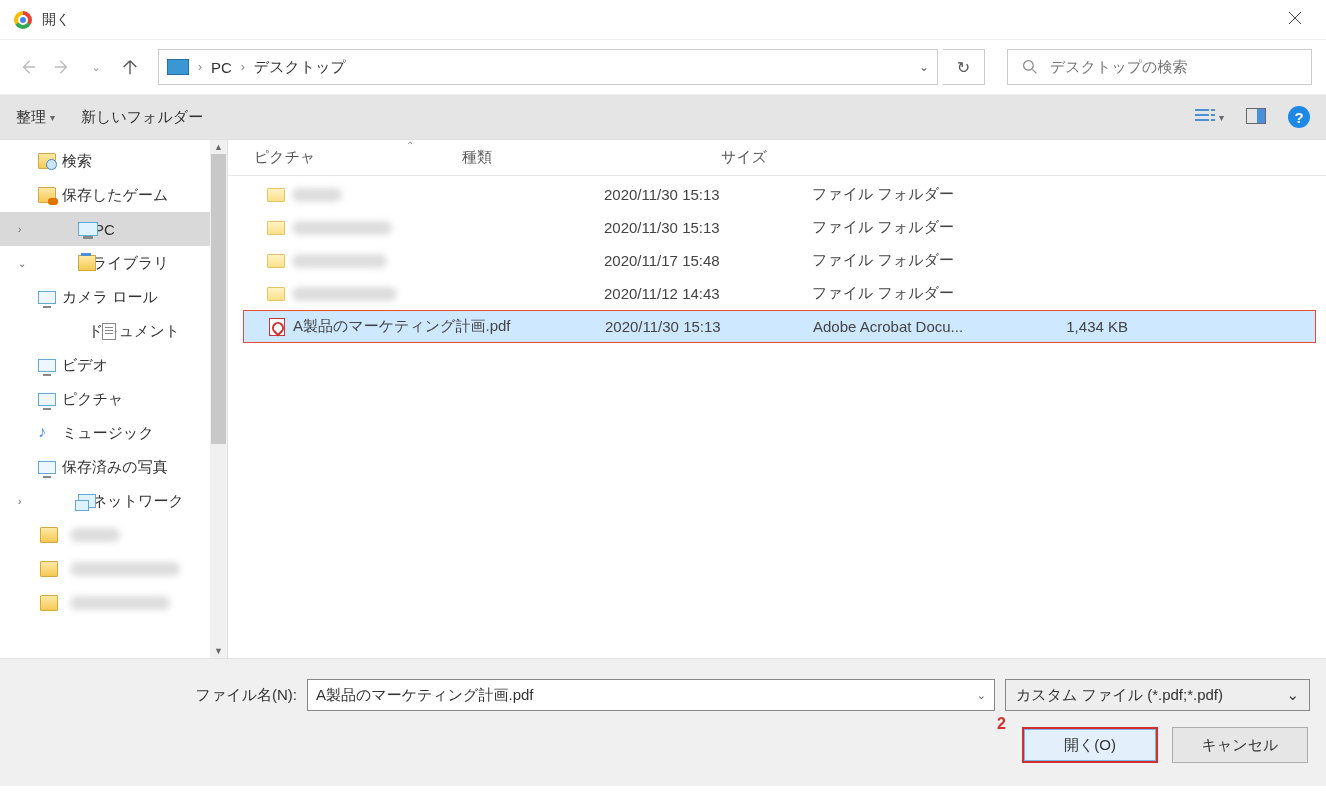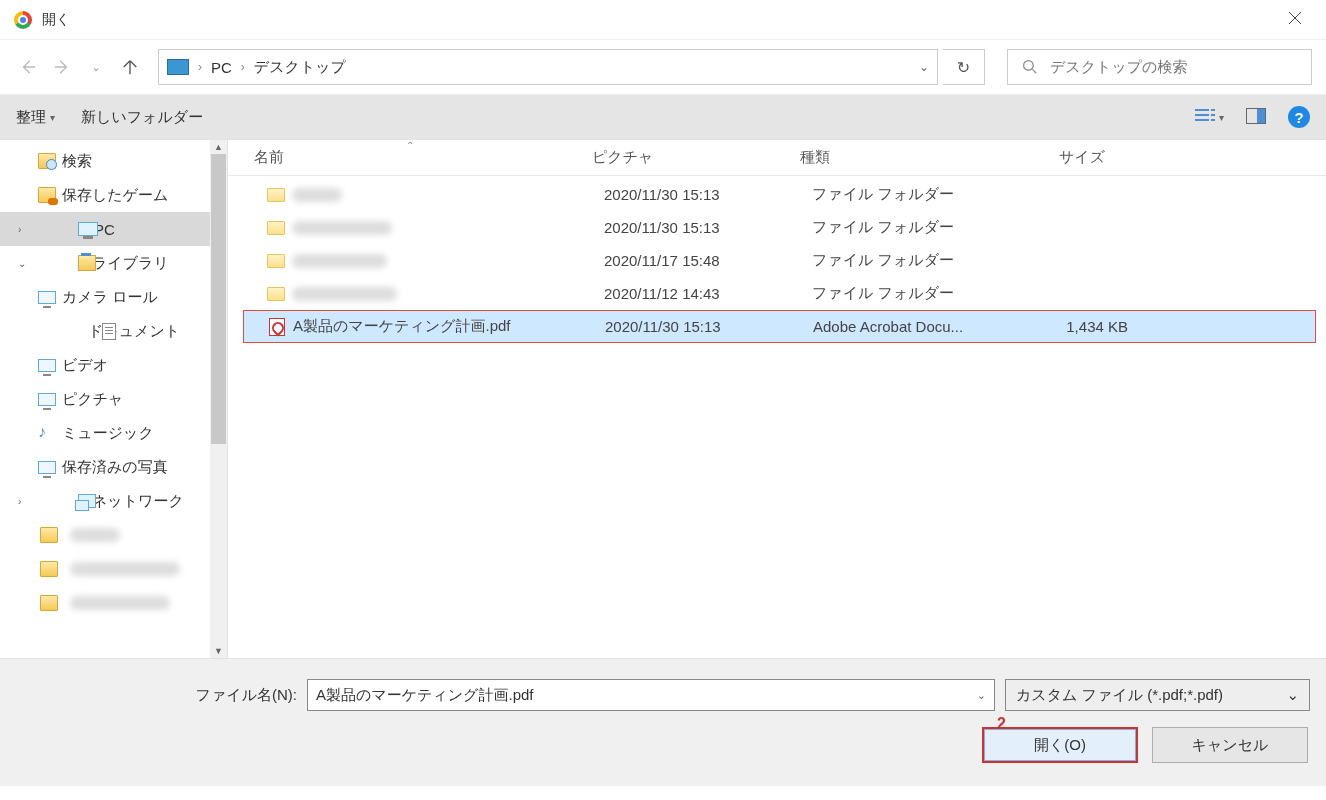--- a/index.html
+++ b/index.html
@@ -188,21 +188,21 @@
     padding:0 8px;font-size:15px;display:flex;align-items:center;
     justify-content:space-between;
   }
   .fname-input .arr{font-size:11px;color:#666;}
   .filter-input{
     width:305px;height:32px;border:1px solid #888;background:#eee;
     padding:0 10px;font-size:15px;display:flex;align-items:center;justify-content:space-between;color:#333;
   }
   .btn-row{display:flex;justify-content:flex-end;gap:14px;padding-right:2px;}
   .btn{
-    width:156px;height:36px;border:1px solid #adadad;background:#e6e6e6;
+    width:136px;height:36px;border:1px solid #adadad;background:#e6e6e6;
     display:flex;align-items:center;justify-content:center;font-size:15px;color:#333;
   }
   .btn.primary{
     background:#e3f0fb;border:2px solid #d32f2f;position:relative;
     box-shadow:inset 0 0 0 1px #7bb6e6;
   }
   .annot2{
     position:absolute;color:#d32f2f;font-weight:bold;font-size:16px;
     right:320px;top:56px;
   }
@@ -347,21 +347,20 @@
     <div class="side-scrollbar">
       <span class="arr">▲</span>
       <span class="thumb"></span>
       <span class="arr">▼</span>
     </div>
   </div>
 
   <div class="filelist">
     <span class="sort-arrow">⌃</span>
     <div class="fl-header">
-      <div class="col col-name">名前</div>
       <div class="col col-date">ピクチャ</div>
       <div class="col col-type">種類</div>
       <div class="col col-size">サイズ</div>
     </div>
     <div class="fl-body" style="position:relative;padding-left:12px;">
 
       <div class="fl-row">
         <div class="col col-name">
             <span class="row-ico">
               <span class="ico-folder-row"></span>

